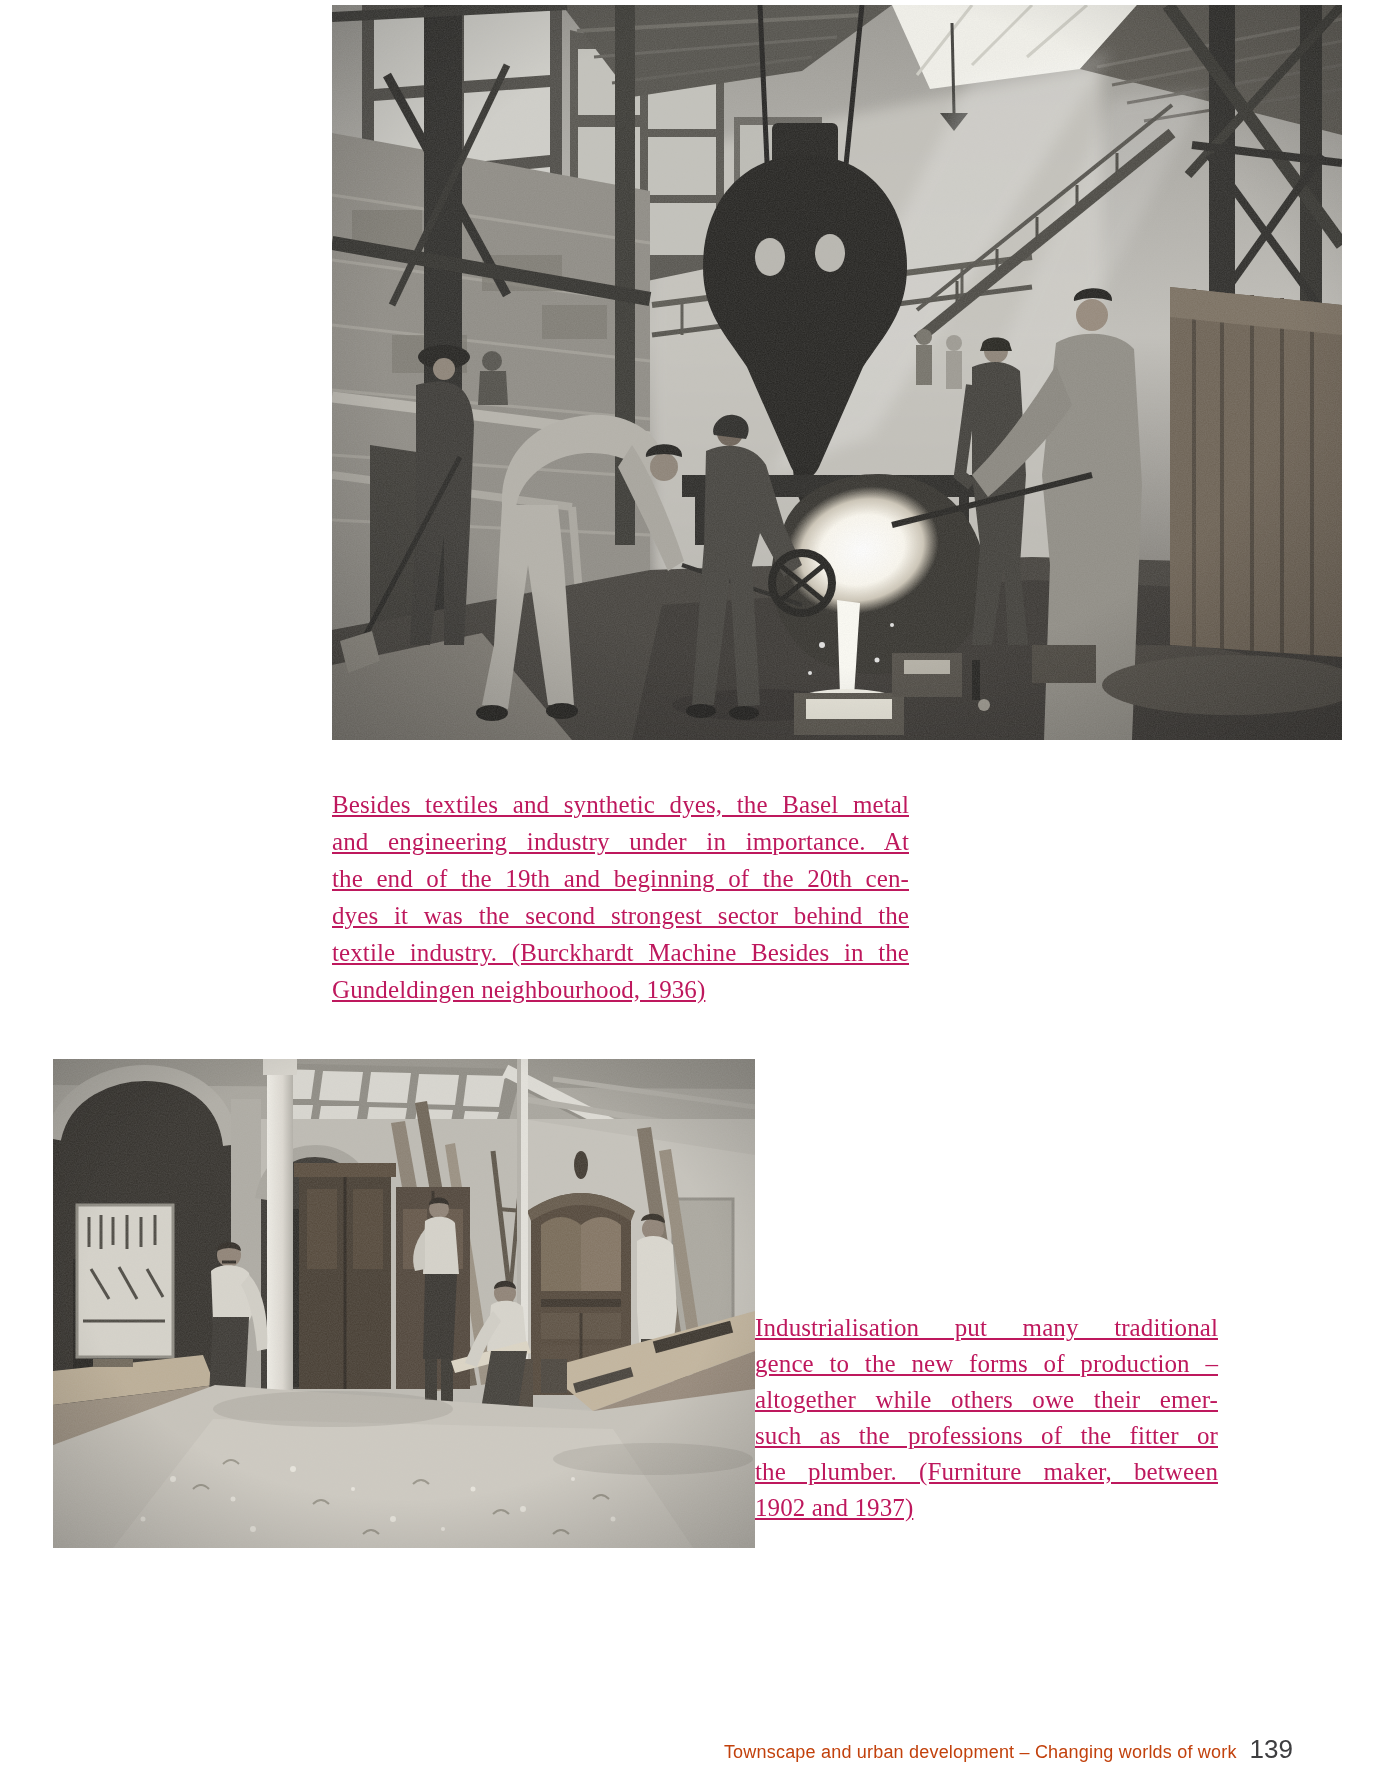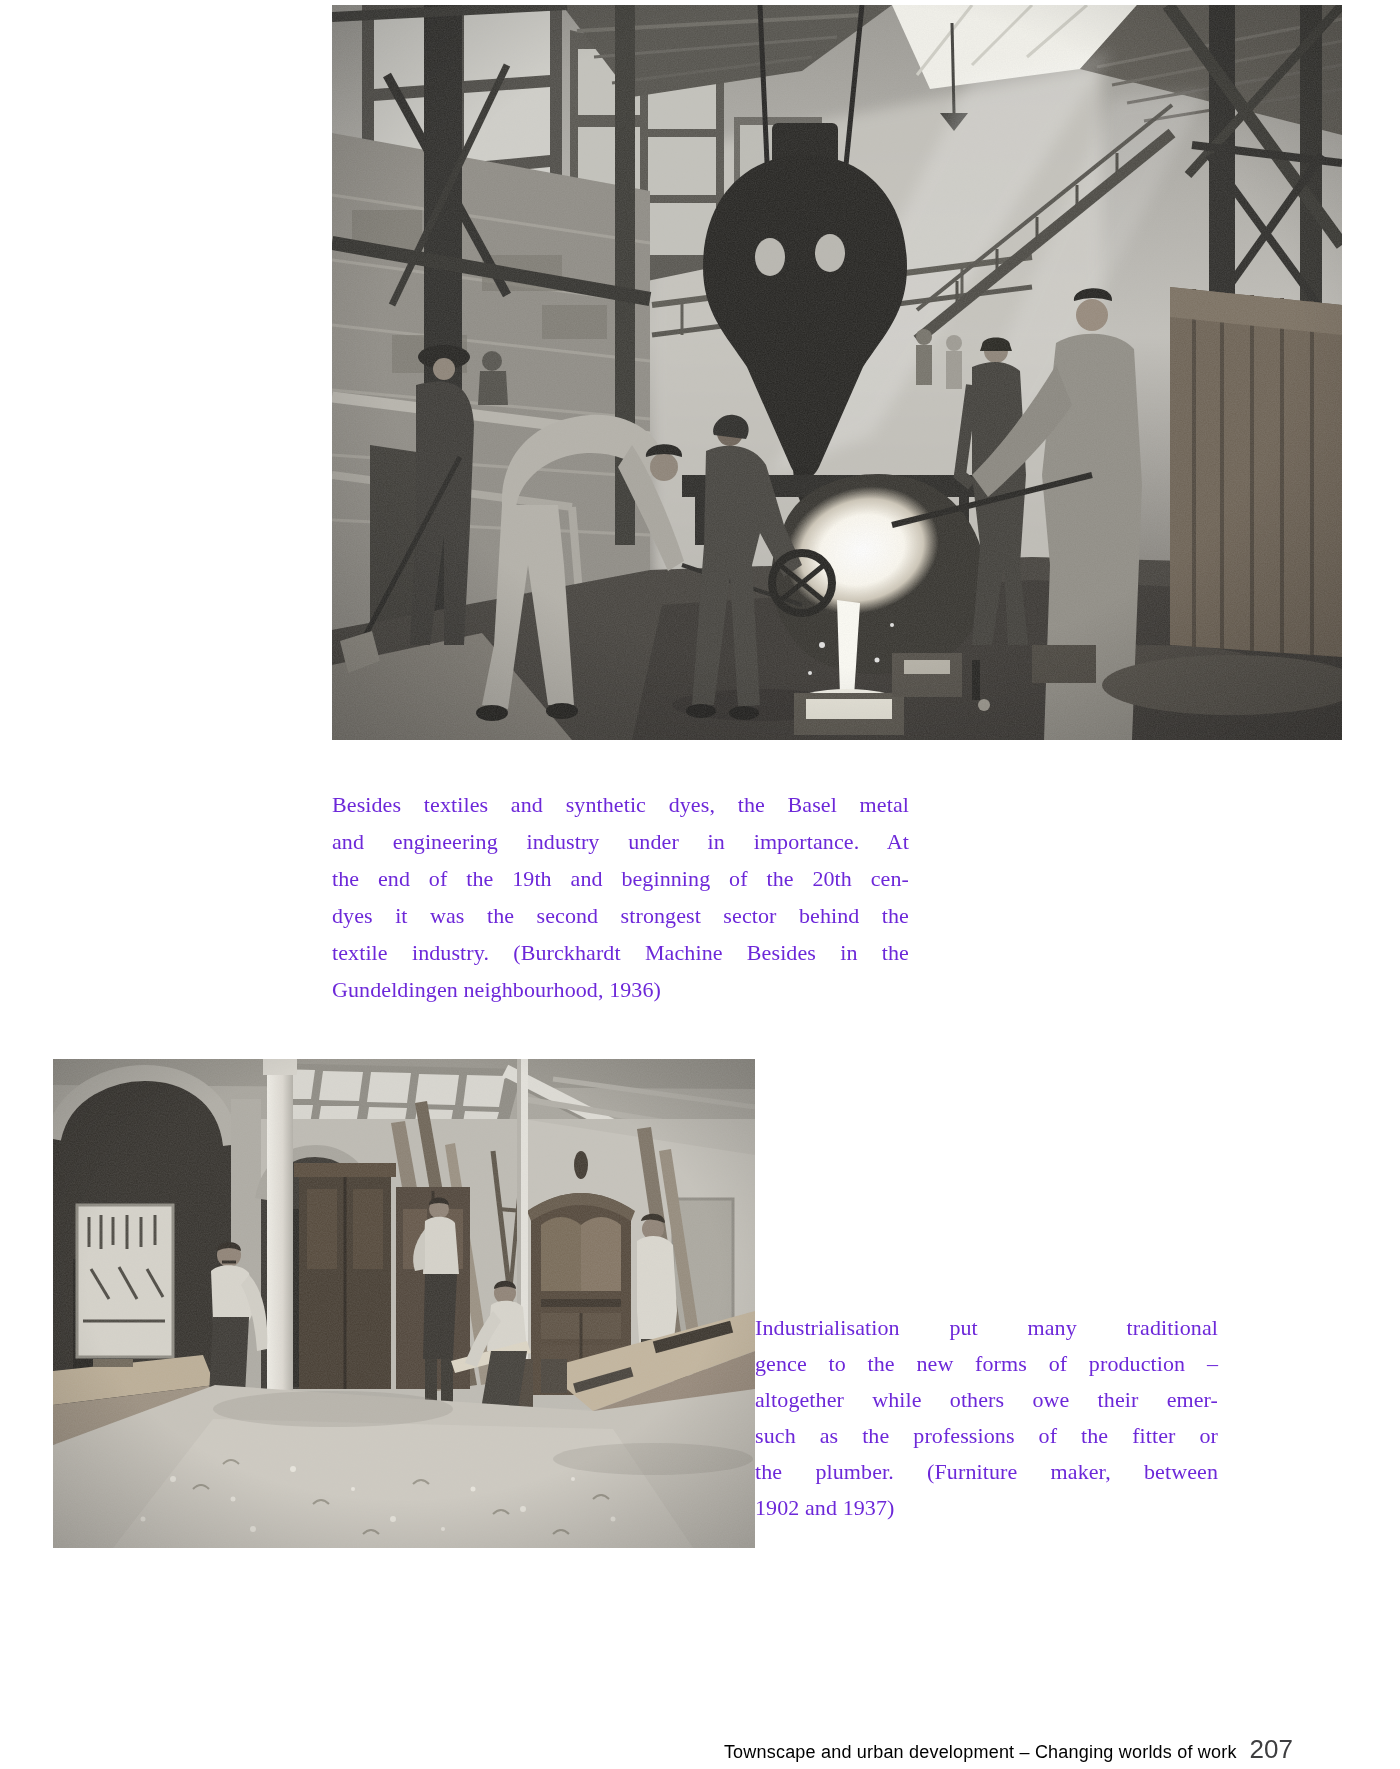--- a/index.html
+++ b/index.html
@@ -3,28 +3,28 @@
 <meta charset="utf-8">
 <style>
   html,body{margin:0;padding:0;background:#ffffff;}
   .page{position:relative;width:1400px;height:1769px;background:#ffffff;overflow:hidden;
         font-family:"Liberation Serif", serif;}
   figure{margin:0;padding:0;}
   .photo{position:absolute;display:block;}
   .photo svg{display:block;width:100%;height:100%;}
   #photo1{left:332px;top:5px;width:1010px;height:735px;}
   #photo2{left:53px;top:1059px;width:702px;height:489px;}
-  .caption{position:absolute;color:#6d28d9;font-size:22px;letter-spacing:.1px;}
+  .caption{position:absolute;color:#be185d;font-size:25px;letter-spacing:.1px;text-decoration:underline;}
   #caption1{left:332px;top:786px;width:577px;line-height:37px;}
   #caption2{left:755px;top:1310px;width:463px;line-height:36px;}
   .jl{text-align:justify;text-align-last:justify;}
   .ll{text-align:center;text-align-last:left;}
   .footer{position:absolute;top:1734px;right:107px;display:flex;align-items:baseline;gap:13px;
           font-family:"Liberation Sans", sans-serif;white-space:nowrap;}
-  .footer-title{color:#000000;font-size:18px;letter-spacing:.2px;}
+  .footer-title{color:#c2410c;font-size:18px;letter-spacing:.2px;}
   .footer-page{color:#3e3e40;font-size:26px;}
 </style>
 </head>
 <body>
 
 <div class="page">
 
   <figure class="photo" id="photo1">
     <svg viewBox="0 0 1010 735" xmlns="http://www.w3.org/2000/svg">
       <defs>
@@ -498,16 +498,16 @@
     <div class="jl">Industrialisation put many traditional</div>
     <div class="jl">gence to the new forms of production –</div>
     <div class="jl">altogether while others owe their emer-</div>
     <div class="jl">such as the professions of the fitter or</div>
     <div class="jl">the plumber. (Furniture maker, between</div>
     <div class="ll">1902 and 1937)</div>
   </div>
 
   <div class="footer">
     <span class="footer-title">Townscape and urban development – Changing worlds of work</span>
-    <span class="footer-page">207</span>
+    <span class="footer-page">139</span>
   </div>
 
 </div>
 
 </body></html>

